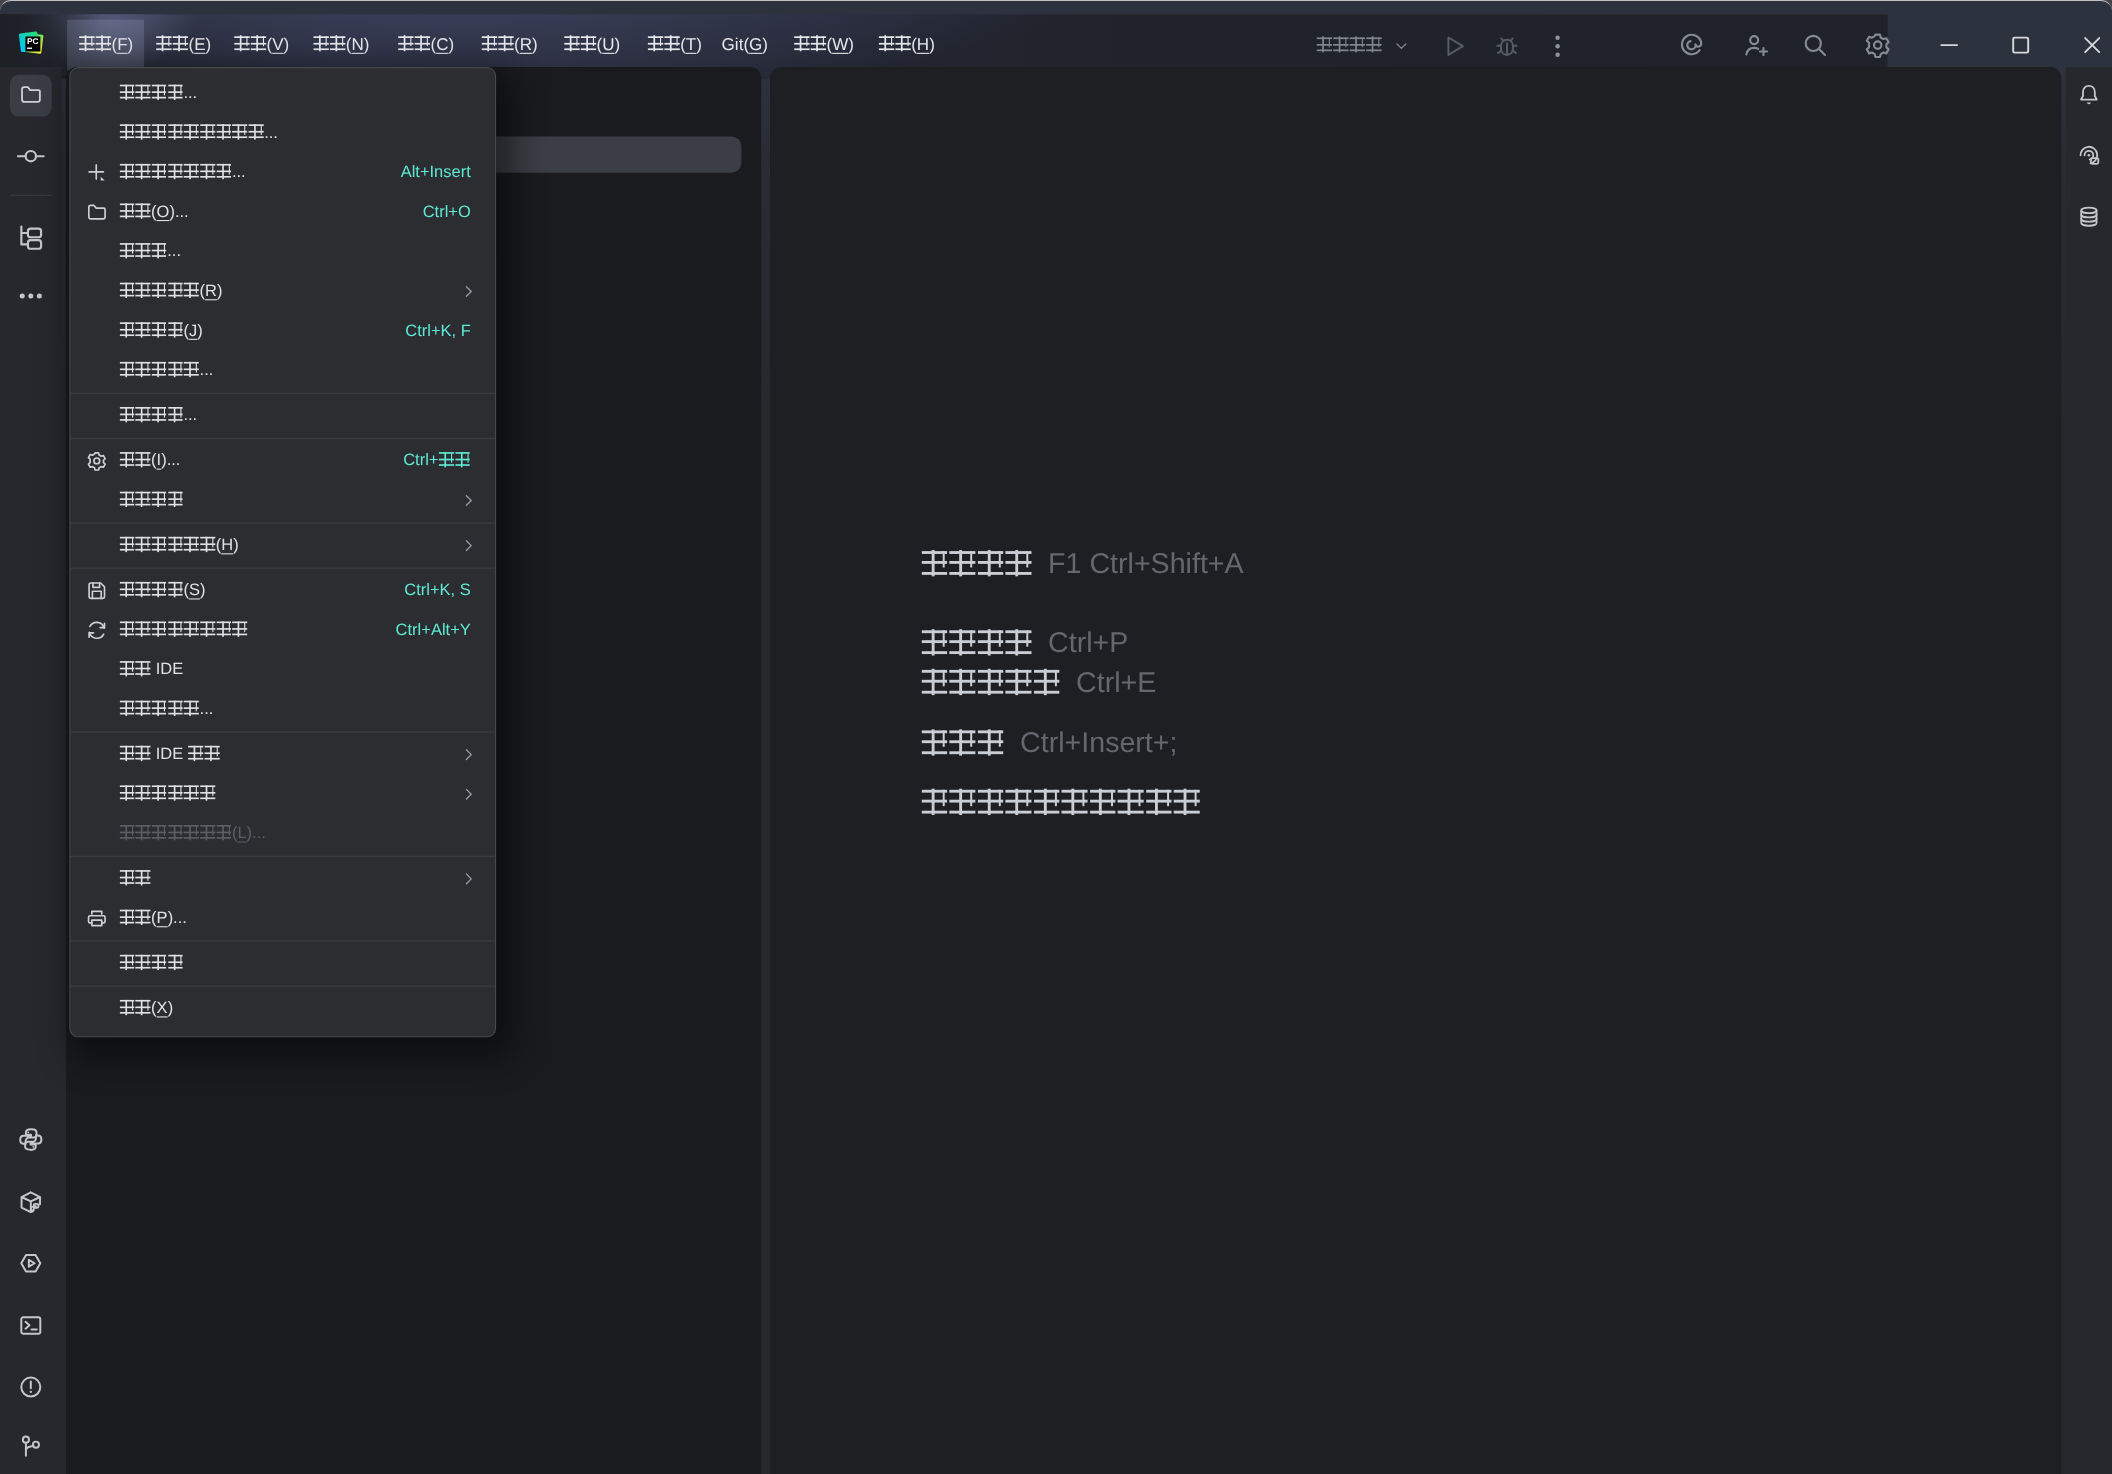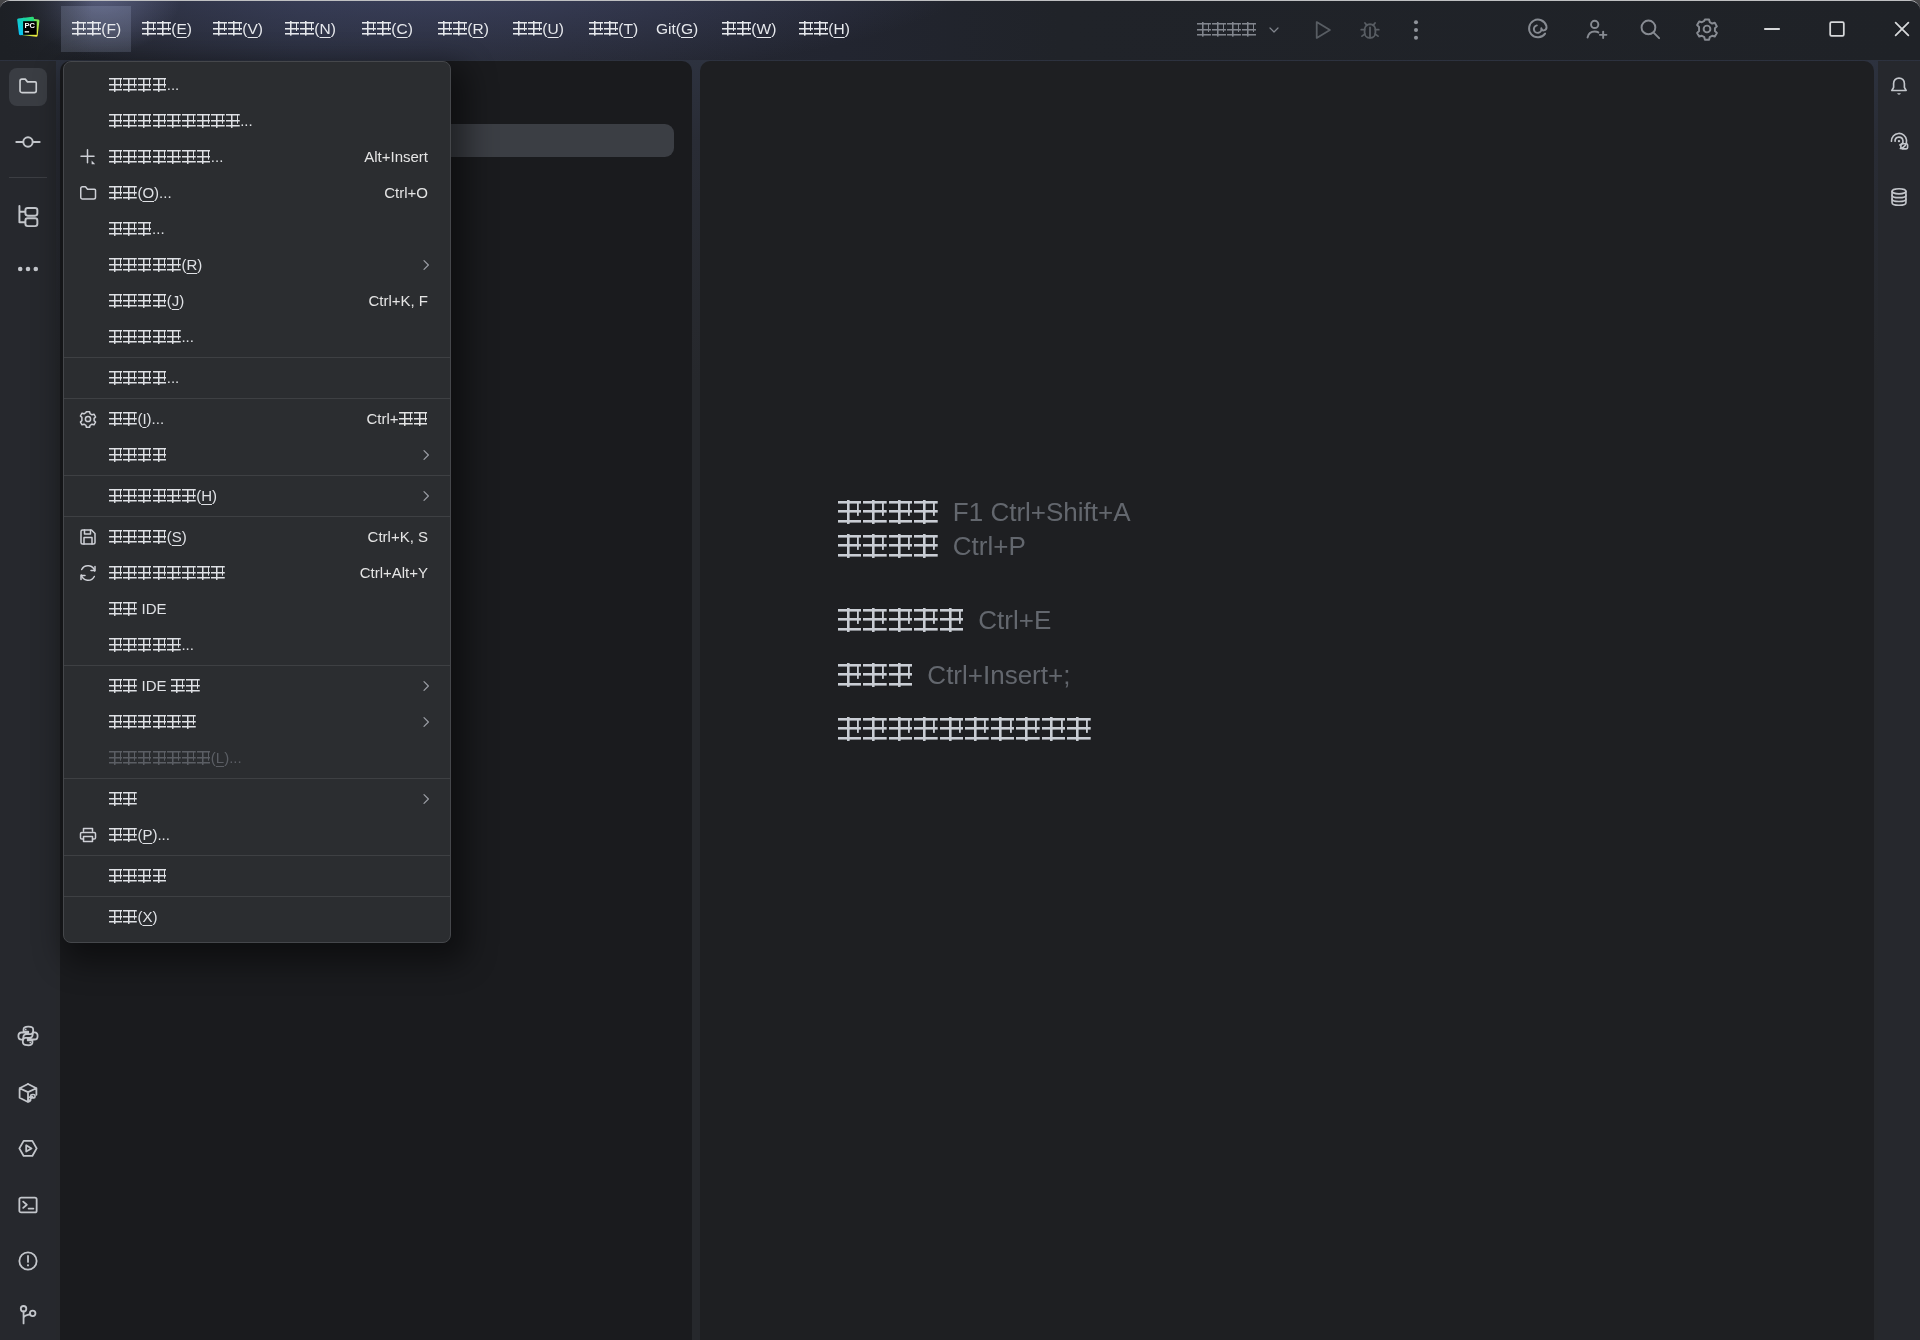--- a/index.html
+++ b/index.html
@@ -1,19 +1,19 @@
 <!DOCTYPE html>
 <html><head><meta charset="utf-8"><style>
 html,body{margin:0;padding:0;width:1920px;height:1340px;background:#454547;overflow:hidden}
 *{box-sizing:border-box}
 body{font-family:"Liberation Sans",sans-serif;-webkit-font-smoothing:antialiased}
 #win{position:absolute;inset:0;border-radius:10px 10px 0 0;overflow:hidden;
  background:linear-gradient(180deg,#2d323f 58px,#292c35 140px,#26282c 380px,#26282c 100%);
  border-top:1px solid #bfc0c2}
-#tbar{position:absolute;left:0;top:0;width:1920px;height:59px;
+#tbar{position:absolute;left:0;top:12px;width:1716px;height:59px;
  background:
   linear-gradient(90deg,#1d2025 0px,rgba(29,32,37,0) 92px),
   radial-gradient(100px 76px at 100px -8px,rgba(128,136,182,.52),rgba(128,136,182,0) 82%),
   radial-gradient(700px 150px at 420px -40px,rgba(86,94,144,.55),rgba(86,94,144,0) 82%),
   linear-gradient(90deg,#1d2025 0px,#23262f 140px,#262a36 300px,#252833 560px,#222530 840px,#202329 1060px,#1f2227 1920px)}
 .mitem{position:absolute;top:5px;height:46px;line-height:46px;color:#e6e8ec;font-size:15.5px;
  padding:0 10px;white-space:nowrap}
 .mitem.act{background:rgba(205,215,255,.16)}
 u{text-decoration-thickness:1px;text-underline-offset:2.5px}
 .z{display:inline-block;width:.9em;height:.92em;margin:0 .04em;vertical-align:-.1em;background-repeat:no-repeat;
@@ -25,21 +25,21 @@
 #rbar{position:absolute;right:0;top:60px;width:42px;bottom:0;background:#26282d}
 #proj{position:absolute;left:60px;top:60px;width:632px;bottom:0;background:#1a1b1e;border-radius:10px 10px 0 0}
 #sbar{position:absolute;left:8px;top:63px;width:606px;height:33px;border-radius:9px;background:#3b3e44}
 #edit{position:absolute;left:700px;top:60px;width:1174px;bottom:0;background:#1e1f22;border-radius:10px 10px 0 0}
 .cs{position:absolute;left:137px;white-space:nowrap;font-size:26px;line-height:30px}
 .cs .lb{color:#c9cdd4;font-weight:700}
 .cs .sc{color:#63676e;margin-left:14px}
 #menu{position:absolute;left:63px;top:60px;width:388px;background:#2b2d30;border:1px solid #45474b;
  border-radius:8px;padding:5px 0 7px 0;box-shadow:8px 12px 30px 8px rgba(0,0,0,.45);color:#dfe1e5;font-size:15px}
 .mi{position:relative;height:36px;line-height:36px;padding-left:44px;white-space:nowrap}
-.mi .sc{position:absolute;right:22px;color:#e5e5e5}
+.mi .sc{position:absolute;right:22px;color:#5eead4}
 .mi .ar{position:absolute;right:16px;top:10px}
 .mi .ic{position:absolute;left:14px;top:8px;width:20px;height:20px}
 .mi.dis{color:#5b5e64}
 .msep{height:5px;position:relative}
 .msep:after{content:"";position:absolute;left:0;right:0;top:2px;height:1px;background:#3e4043}
 svg{display:block}
 </style></head>
 <body>
 <div id="win">
 <div id="tbar">
@@ -205,21 +205,21 @@
           <circle cx="13.9" cy="8.6" r="2.3" stroke="#c3c6cb" stroke-width="1.5" stroke-linecap="round" stroke-linejoin="round"></circle>
           <path d="M6.3 7.1V17M6.3 12.9c0-2.9 3.1-2.5 5.7-3.6" stroke="#c3c6cb" stroke-width="1.5" stroke-linecap="round" stroke-linejoin="round"></path>
         </svg>
       </div>
 </div>
 <div id="proj">
       <div id="sbar"></div>
     </div>
 <div id="edit">
 <div class="cs" style="top:436px"><span class="lb"><i class="z"></i><i class="z"></i><i class="z"></i><i class="z"></i></span><span class="sc">F1 Ctrl+Shift+A</span></div>
-<div class="cs" style="top:470px"><span class="lb"><i class="z"></i><i class="z"></i><i class="z"></i><i class="z"></i></span><span class="sc">Ctrl+P</span></div>
+<div class="cs" style="top:508px"><span class="lb"><i class="z"></i><i class="z"></i><i class="z"></i><i class="z"></i></span><span class="sc">Ctrl+P</span></div>
 <div class="cs" style="top:544px"><span class="lb"><i class="z"></i><i class="z"></i><i class="z"></i><i class="z"></i><i class="z"></i></span><span class="sc">Ctrl+E</span></div>
 <div class="cs" style="top:599px"><span class="lb"><i class="z"></i><i class="z"></i><i class="z"></i></span><span class="sc">Ctrl+Insert+;</span></div>
 <div class="cs" style="top:653px"><span class="lb"><i class="z"></i><i class="z"></i><i class="z"></i><i class="z"></i><i class="z"></i><i class="z"></i><i class="z"></i><i class="z"></i><i class="z"></i><i class="z"></i></span></div>
 </div>
 <div id="rbar">
 <div class="sic" style="left:10px;top:14px">
         <svg width="22" height="22" viewBox="0 0 20 20" fill="none">
           <path d="M10 2.8c-3 0-4.9 2.2-4.9 5v3.4l-1.6 2.9h13l-1.6-2.9V7.8c0-2.8-1.9-5-4.9-5z" stroke="#c3c6cb" stroke-width="1.5" stroke-linecap="round" stroke-linejoin="round"></path>
           <path d="M8.3 16.6c.3.8.9 1.3 1.7 1.3s1.4-.5 1.7-1.3z" fill="#c3c6cb" stroke="none"></path>
         </svg>

